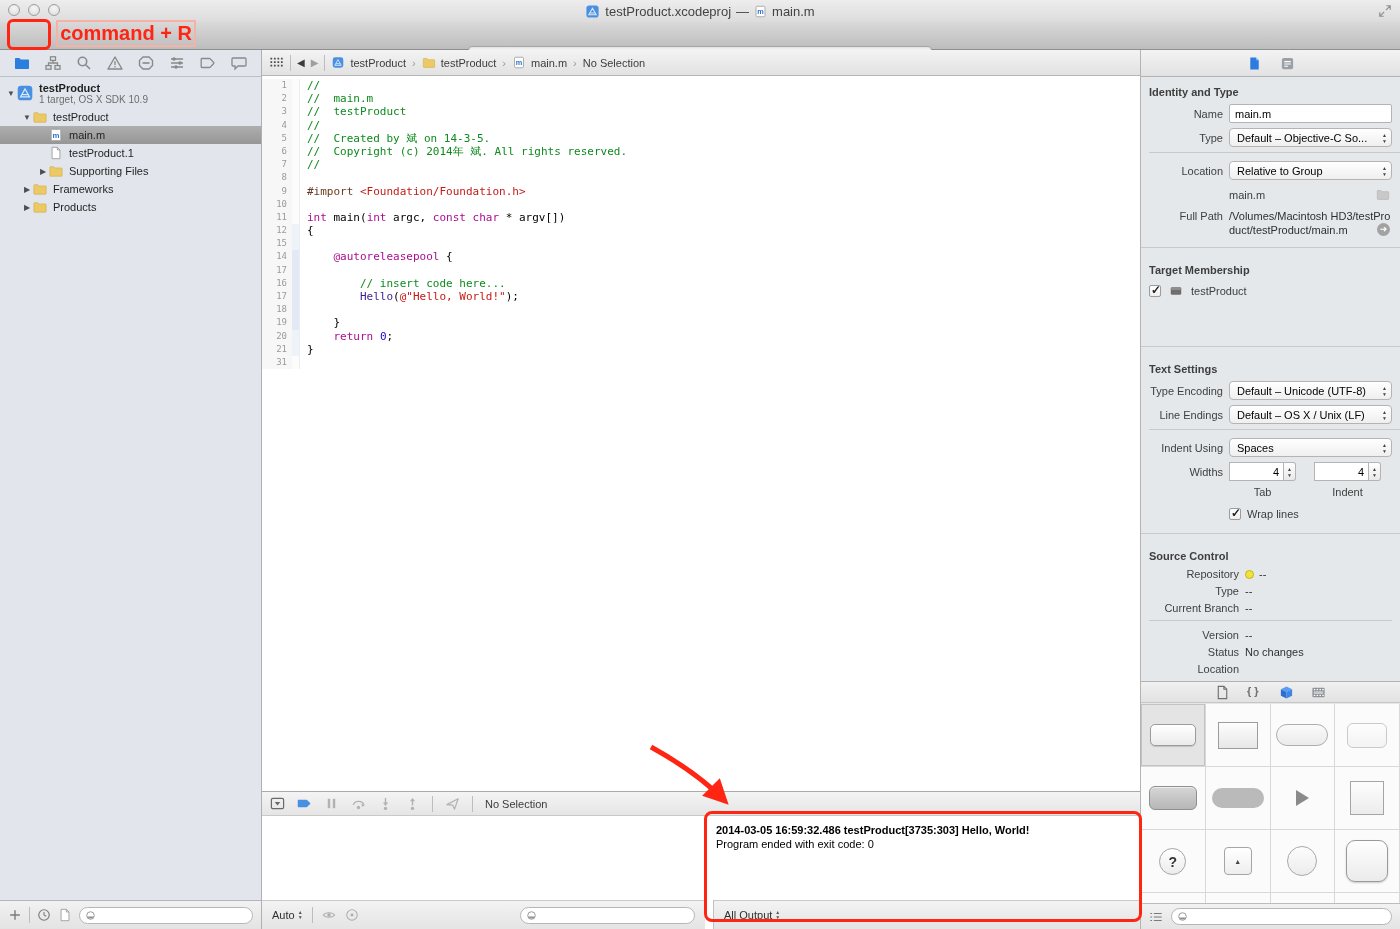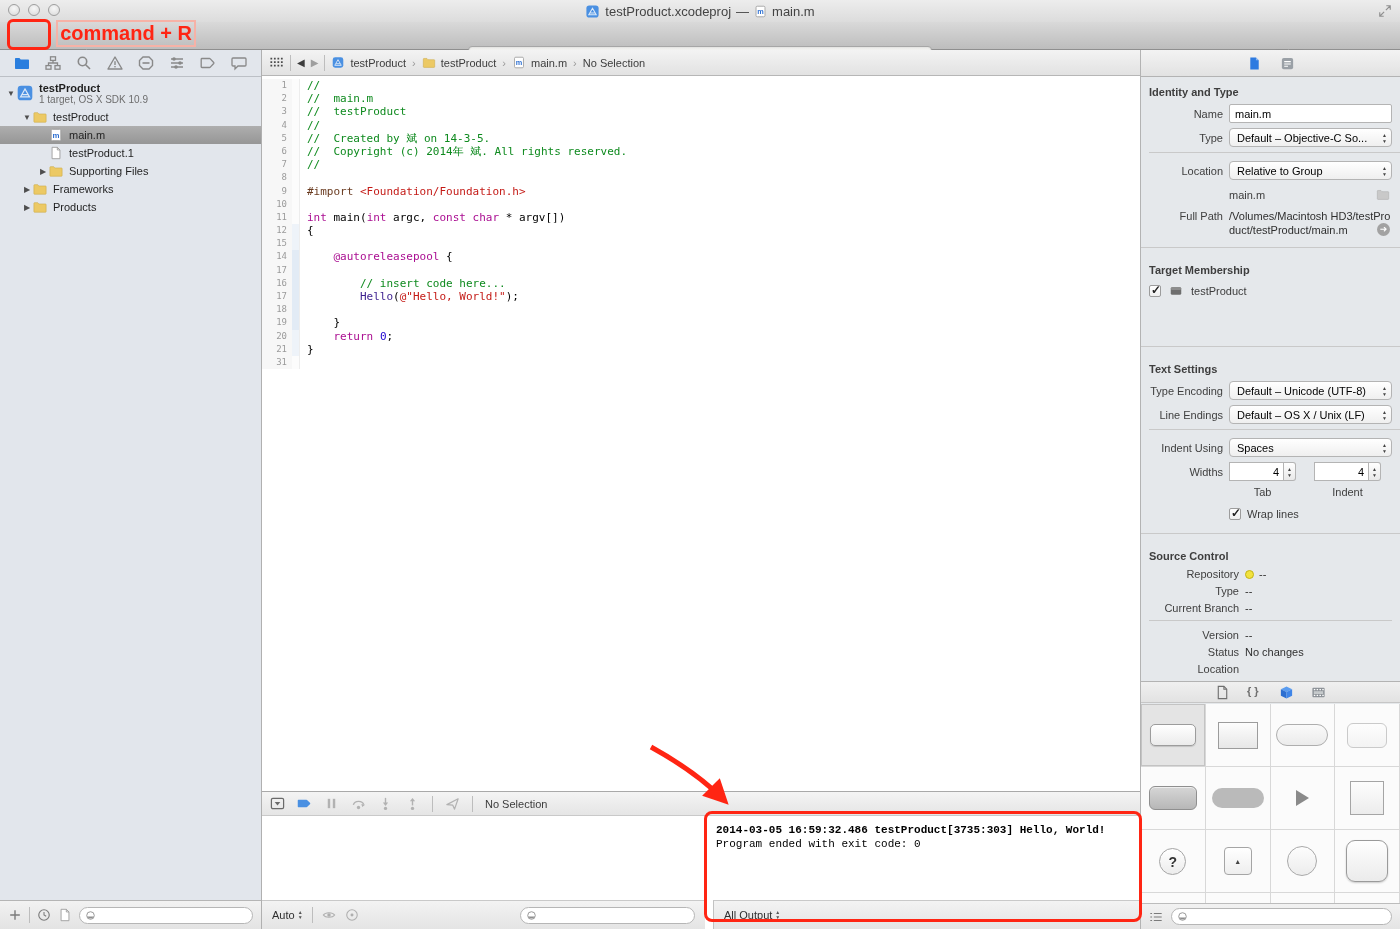--- a/index.html
+++ b/index.html
@@ -104,21 +104,21 @@
   
   #debug { position:absolute; left:262px; top:791px; width:1138px; height:138px;
     border-top:1px solid #a9a9a9; background:#fff; }
   #debugbar { position:absolute; left:0; top:0; width:100%; height:24px;
     background:linear-gradient(#f4f4f4,#e5e5e5); border-bottom:1px solid #c9c9c9;
     display:flex; align-items:center; padding:0 8px; gap:12px; }
   .dic { width:15px; height:15px; color:#6a6a6a; }
   .dic.dis { color:#b2b2b2; }
   #varsview { position:absolute; left:0; top:25px; width:443px; bottom:29px; background:#fff; }
   #consoleview { position:absolute; left:444px; top:25px; right:0; bottom:29px; background:#fff;
-    border-left:1px solid #c2c2c2; font-family:Liberation Mono, monospace; font-size:11px;
+    border-left:1px solid #c2c2c2; font-family:Liberation Sans, sans-serif; font-size:11px;
     padding:6px 0 0 9px; color:#000; }
   .conline { line-height:14px; white-space:pre; }
   .conline.b { font-weight:bold; }
   #vars-bottombar, #console-bottombar { position:absolute; bottom:0; height:29px;
     border-top:1px solid #c9c9c9; background:linear-gradient(#f3f3f3,#e4e4e4);
     display:flex; align-items:center; }
   #vars-bottombar { left:0; width:443px; padding:11px 10px; gap:9px; }
   #console-bottombar { left:451px; right:0; border-left:1px solid #c2c2c2; padding:0 10px; gap:8px; }
   .ministep { display:inline-flex; flex-direction:column; font-size:5px; line-height:5px; color:#555; margin-left:3px; }
   .scopeline { display:flex; align-items:center; color:#2f2f2f; }

